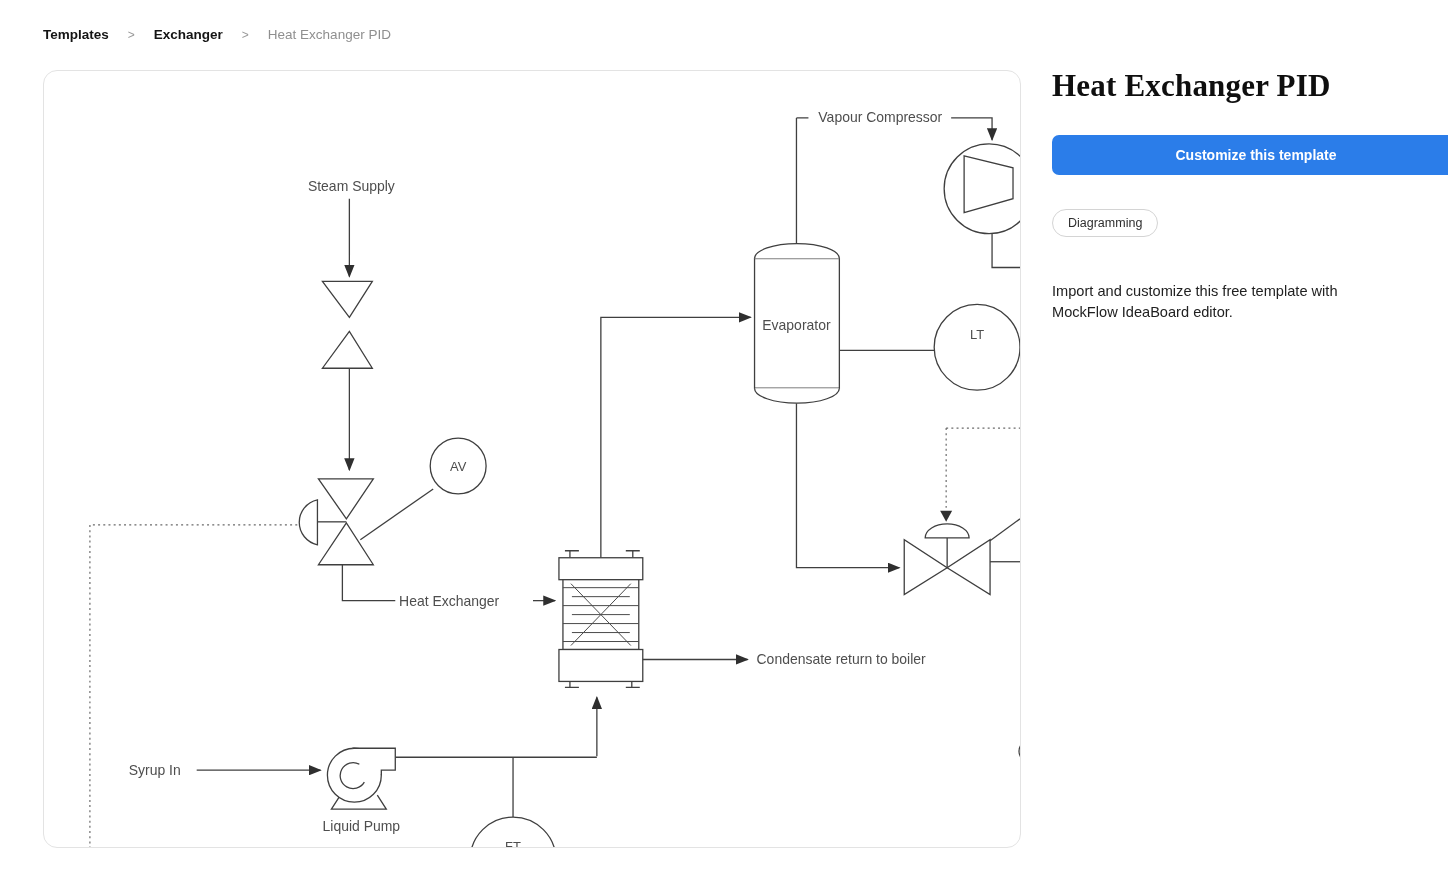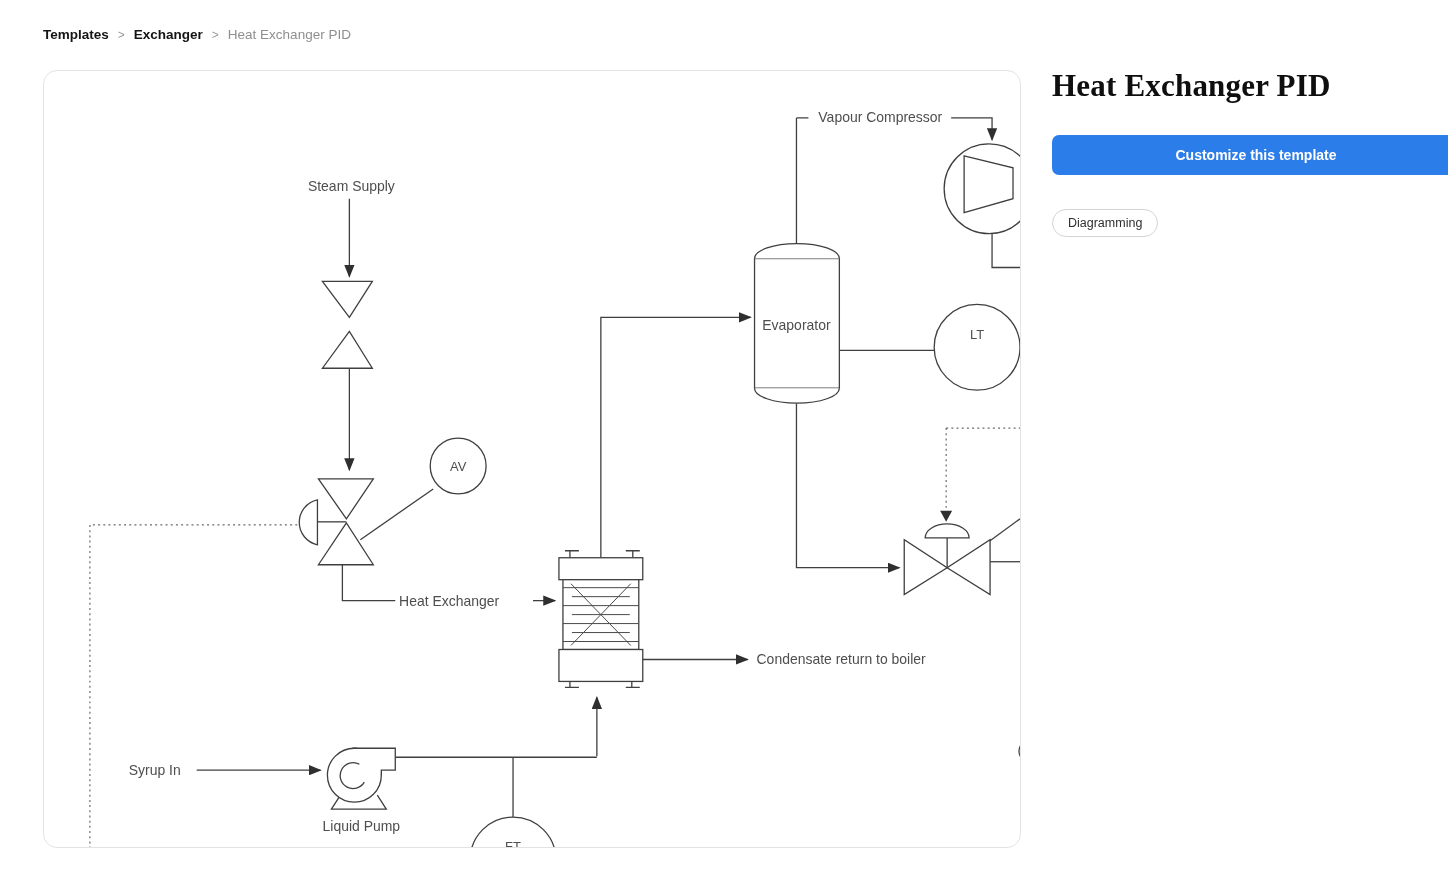--- a/index.html
+++ b/index.html
@@ -2,21 +2,21 @@
 <html><head>
 <meta charset="utf-8">
 <style>
   html,body{margin:0;padding:0;background:#ffffff;}
   body{
     width:1448px;height:873px;position:relative;overflow:hidden;
     font-family:"Liberation Sans",sans-serif;color:#1c1c1c;
     --accent:#2b7de9;
   }
   
-  .breadcrumb{position:absolute;left:43px;top:27px;display:flex;align-items:center;gap:9px;font-size:13.5px;text-align:center;}
+  .breadcrumb{position:absolute;left:43px;top:27px;display:flex;align-items:center;gap:19px;font-size:13.5px;text-align:center;}
   .crumb{color:#141414;font-weight:700;cursor:pointer;}
   .crumb.current{color:#8f8f8f;font-weight:400;cursor:default;}
   .crumb-sep{color:#9a9a9a;font-size:12px;padding-top:1px;}
   
   .card{
     position:absolute;left:43px;top:70px;width:978px;height:778px;
     box-sizing:border-box;border:1px solid #e3e3e3;border-radius:14px;
     background:#ffffff;overflow:hidden;
   }
   .card svg{display:block;width:100%;height:100%;}
@@ -163,13 +163,14 @@
     <circle class="ln" cx="1031" cy="752" r="11"></circle>
   </svg>
 </div>
 
 <aside class="panel">
   <h1>Heat Exchanger PID</h1>
   <button class="cta">Customize this template</button>
   <div>
     <span class="tag">Diagramming</span>
   </div>
+  <p class="desc">Import and customize this free template with MockFlow IdeaBoard editor.</p>
 </aside>
 
 </body></html>

